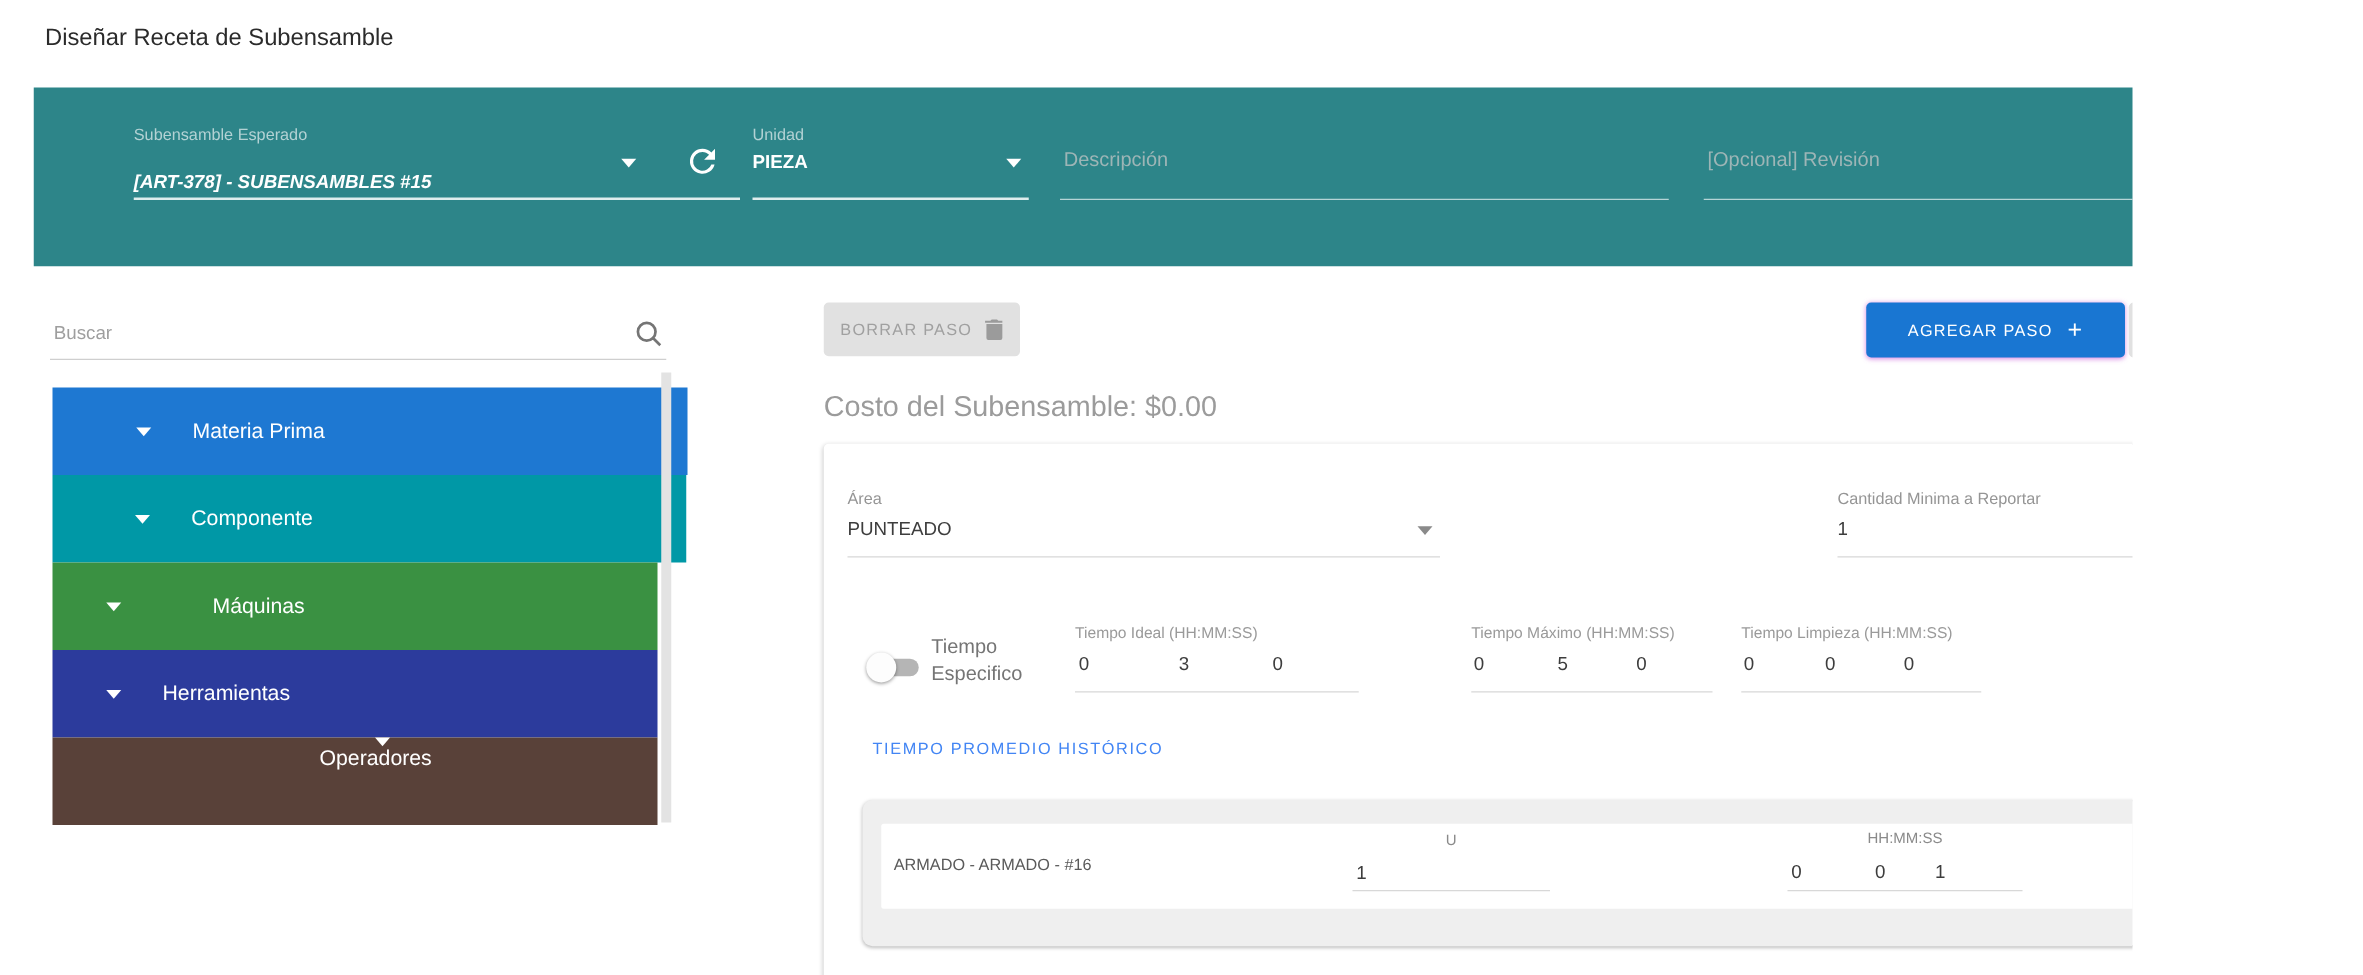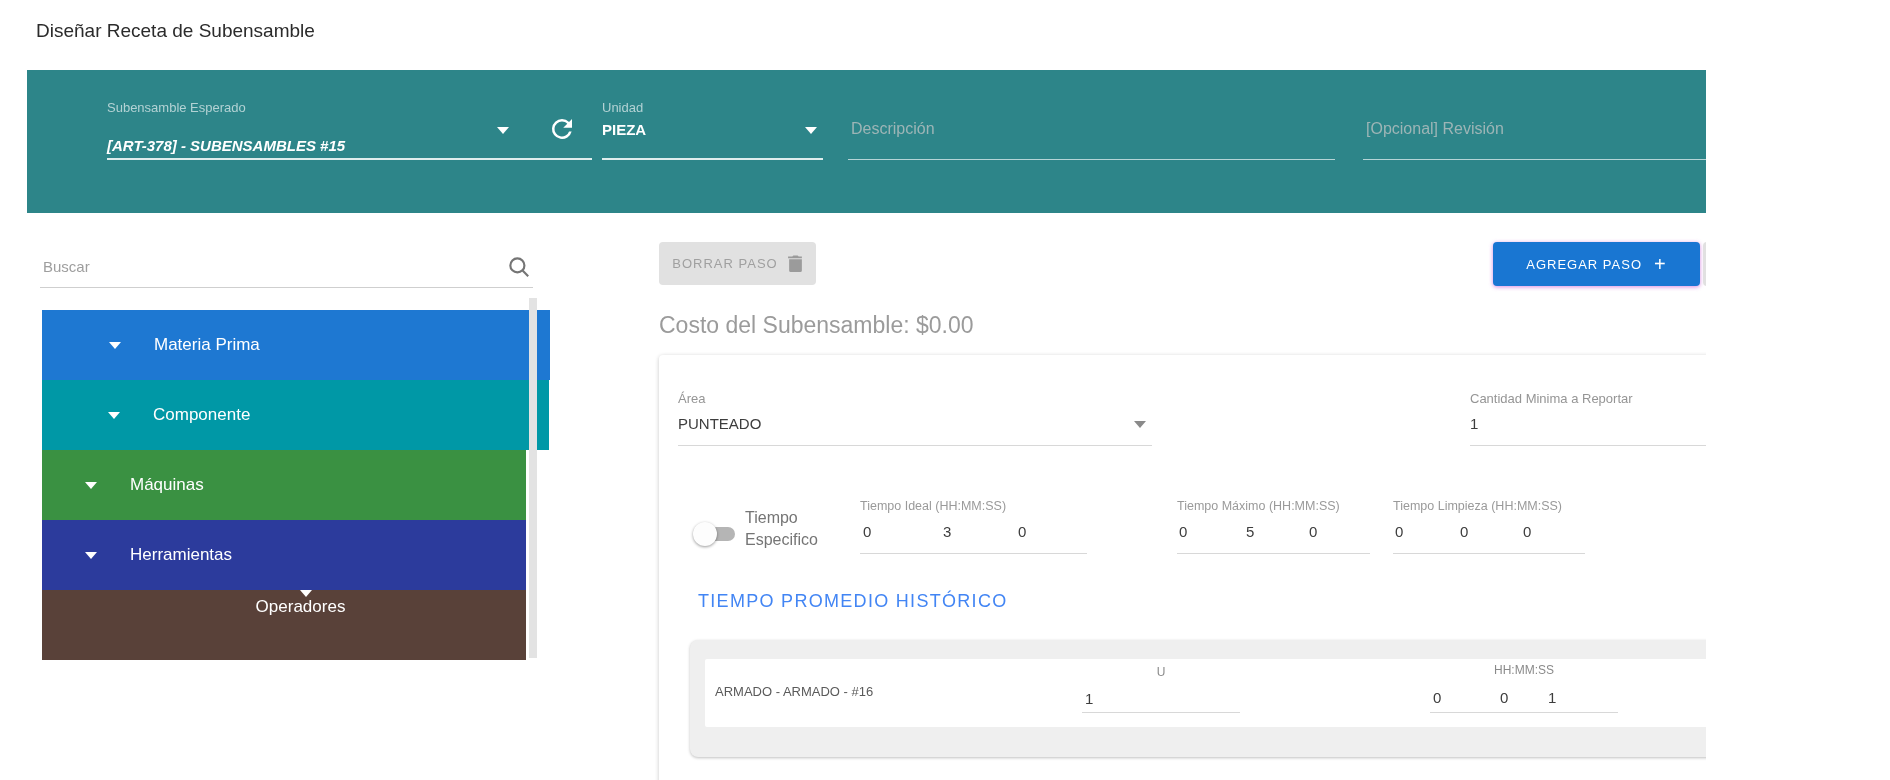--- a/index.html
+++ b/index.html
@@ -40,21 +40,21 @@
   
   .toggle{position:absolute;left:34px;top:166px;width:46px;height:26px;}
   .toggle .track{position:absolute;left:8px;top:6px;width:34px;height:14px;border-radius:7px;background:#b5b5b5;}
   .toggle .knob{position:absolute;left:0;top:1px;width:24px;height:24px;border-radius:50%;background:#fdfdfd;
                 box-shadow:0 1px 3px rgba(0,0,0,.4);}
   .toggle-label{position:absolute;left:86px;top:152px;font-size:16px;color:#757575;line-height:22px;}
   .tg{position:absolute;}
   .tg .lbl{position:absolute;left:0;top:0;font-size:12.5px;color:#9a9a9a;white-space:nowrap;text-align:center;}
   .tg .digit{position:absolute;top:24px;font-size:15px;color:#3d3d3d;}
   .tg .line{position:absolute;left:0;bottom:0;width:100%;height:1px;background:#d8d8d8;}
-  .history-link{position:absolute;left:39px;top:236px;font-size:18px;letter-spacing:1.3px;color:#4285f4;font-weight:500;cursor:pointer;}
+  .history-link{position:absolute;left:39px;top:236px;font-size:13px;letter-spacing:1.3px;color:#4285f4;font-weight:500;cursor:pointer;}
   
   .res-wrap{position:absolute;left:31px;top:285px;width:1138px;height:117px;background:#efefef;border-radius:8px;
             box-shadow:0 1px 3px rgba(0,0,0,.25);}
   .res-row{position:absolute;left:15px;top:19px;width:1095px;height:68px;background:#ffffff;border-radius:2px;}
   .res-name{position:absolute;left:10px;top:25px;font-size:13px;color:#5a5a5a;}
   .res-scroll{position:absolute;left:1116px;top:10px;width:9px;height:70px;border-radius:3px;background:#8c8c8c;}
   .mini-lbl{position:absolute;font-size:12px;color:#8a8a8a;text-align:center;}
   .mini-val{position:absolute;font-size:15px;color:#3d3d3d;}
   .mini-ul{position:absolute;height:1px;background:#d8d8d8;}
   .close-btn{position:absolute;left:1050px;top:20px;width:26px;height:26px;cursor:pointer;}
@@ -100,21 +100,21 @@
   <div class="abs search-ul"></div>
 
   <div class="abs cat-row" style="top: 310px; background: rgb(30, 120, 210); padding-left: 24px;">
     <span class="cat-chevron"></span>
     <span class="cat-label">Materia Prima</span>
   </div>
   <div class="abs cat-row" style="top: 380px; background: rgb(0, 152, 166); padding-left: 23px;">
     <span class="cat-chevron"></span>
     <span class="cat-label">Componente</span>
   </div>
-  <div class="abs cat-row" style="top: 450px; background: rgb(58, 145, 66);">
+  <div class="abs cat-row" style="top: 450px; background: rgb(58, 145, 66); gap: 40px;">
     <span class="cat-chevron"></span>
     <span class="cat-label">Máquinas</span>
   </div>
   <div class="abs cat-row" style="top: 520px; background: rgb(44, 59, 156);">
     <span class="cat-chevron"></span>
     <span class="cat-label">Herramientas</span>
   </div>
   <div class="abs cat-row" style="top: 590px; background: rgb(89, 65, 57); flex-direction: column;">
     <span class="cat-chevron"></span>
     <span class="cat-label">Operadores</span>

